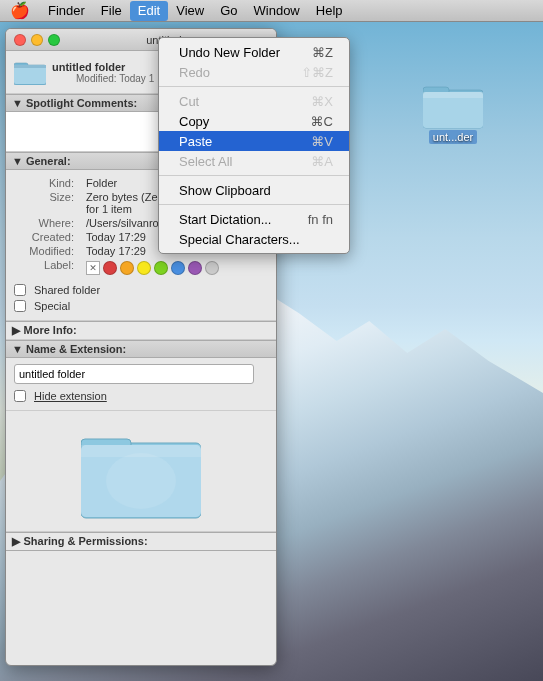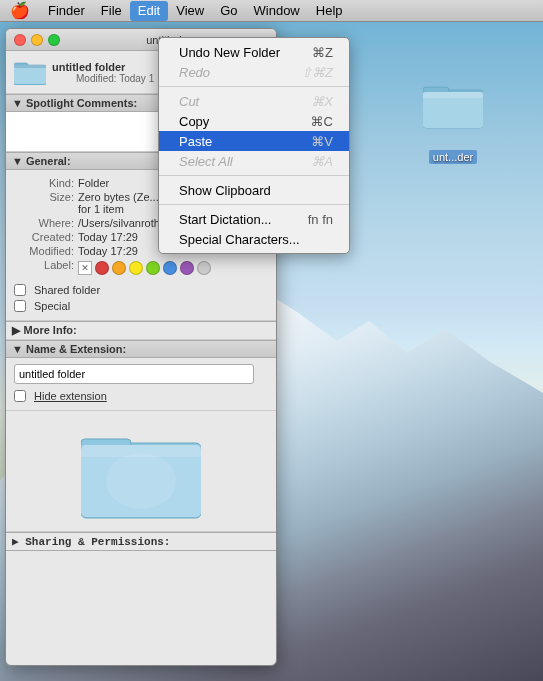--- a/index.html
+++ b/index.html
@@ -175,21 +175,21 @@
       padding: 6px 8px;
       background: #e8e8e8;
       border-bottom: 1px solid #ccc;
     }
 
     .prop-row {
       font-size: 11px;
       color: #333;
       padding: 1px 0;
       display: flex;
-      gap: 4px;
+      gap: 12px;
     }
 
     .prop-label {
       color: #666;
       text-align: right;
       min-width: 60px;
     }
 
     .prop-value {
       color: #333;
@@ -271,32 +271,31 @@
 
     .preview-folder {
       width: 120px;
       height: 100px;
       margin-top: 8px;
     }
 
     
     .sharing-section {
       background: #e8e8e8;
-      font-family: Liberation Mono, monospace;
     }
 
     
     .desktop-folder {
       position: absolute;
       top: 80px;
       right: 60px;
       display: flex;
       flex-direction: column;
       align-items: center;
-      gap: 20px;
+      gap: 0;
     }
 
     .folder-icon-large {
       width: 60px;
       height: 50px;
     }
 
     .desktop-label {
       font-size: 11px;
       color: white;
@@ -333,21 +332,20 @@
     }
 
     .menu-item.highlighted {
       background: #2463d1;
       color: white;
       align-items: center;
     }
 
     .menu-item.disabled {
       color: #aaa;
-      font-style: italic;
     }
 
     .menu-shortcut {
       font-size: 13px;
       color: #555;
       margin-left: auto;
     }
 
     .menu-item.highlighted .menu-shortcut {
       color: #ccc;

